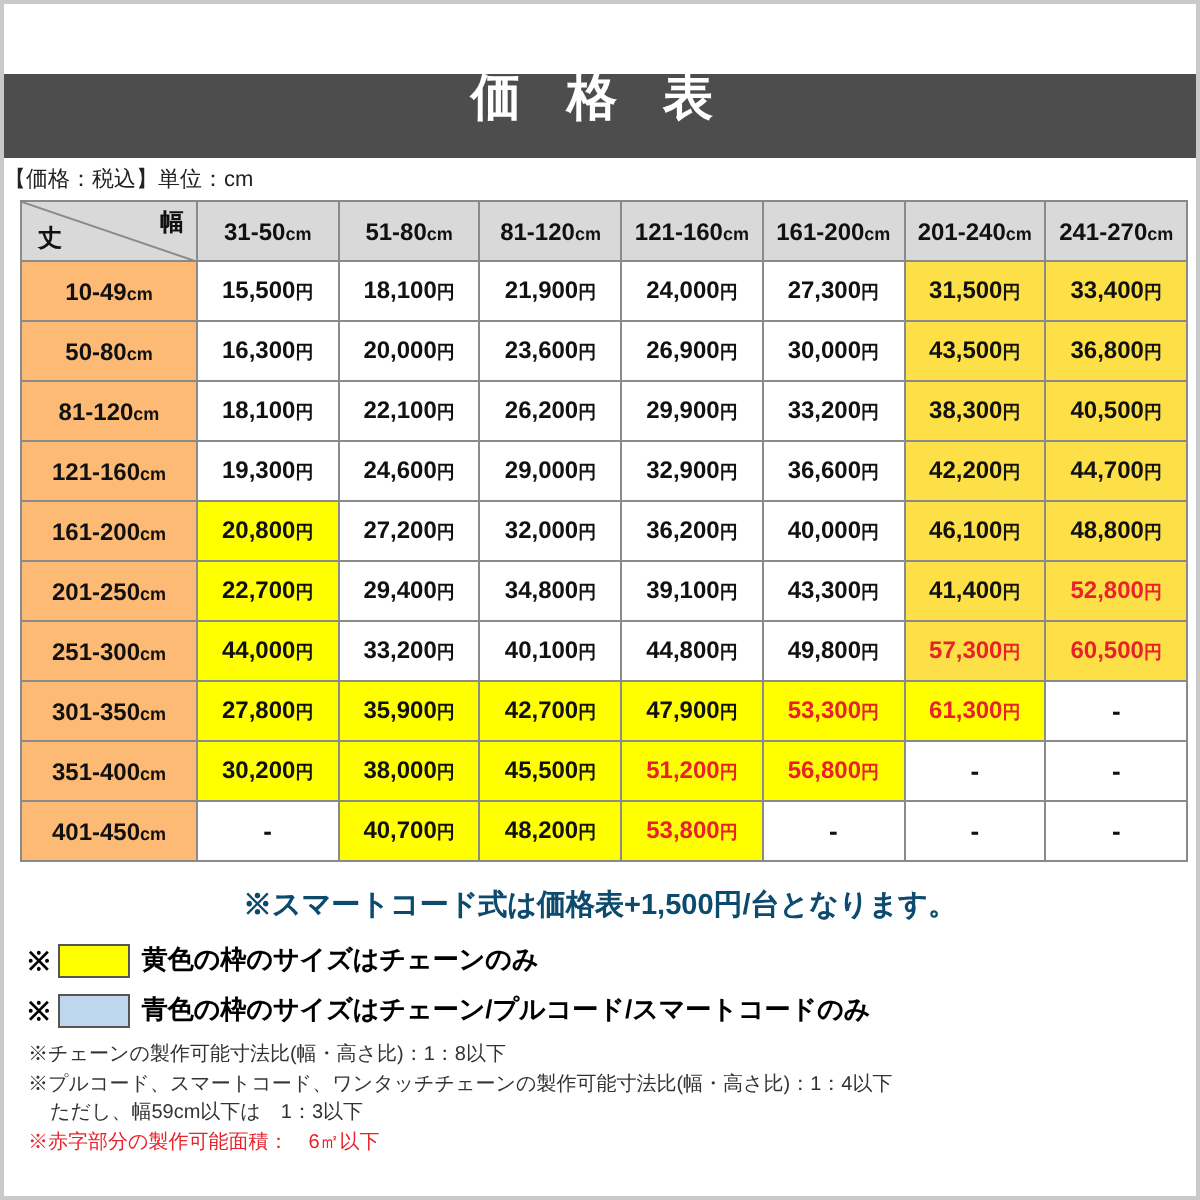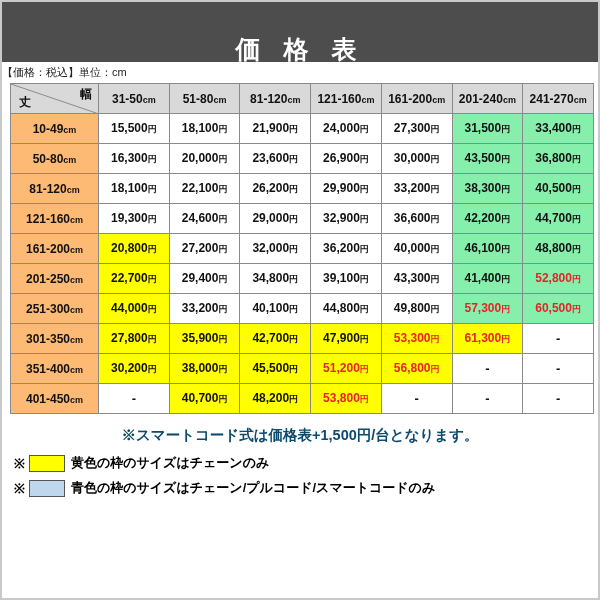--- a/index.html
+++ b/index.html
@@ -16,26 +16,27 @@
   .page {
     position: relative;
     width: 600px;
     height: 600px;
     box-sizing: border-box;
     border: 2px solid #c9c9c9;
     background: #ffffff;
   }
   
   .title-bar {
-    height: 60px;
+    height: 42px;
     background: #4d4d4d;
     color: #ffffff;
     display: flex;
-    align-items: flex-end;
+    align-items: flex-start;
     justify-content: center;
+    margin-top: 35px;
   }
   .title-bar .title-text {
     font-size: 25px;
     font-weight: bold;
     letter-spacing: 8px;
     line-height: 1;
   }
   
   .unit-note {
     display: flex;
@@ -108,21 +109,21 @@
   td.cell {
     text-align: right;
     padding-right: 5px;
     font-size: 13px;
     background: #ffffff;
   }
   td.cell .yen {
     font-size: 9px;
     font-weight: bold;
   }
-  td.cell.blue { background: #86efac; }
+  td.cell.blue { background: #fde047; }
   td.cell.yellow { background: #ffff00; }
   td.cell.red { color: #e8222a; }
   td.cell.dash {
     text-align: center;
     padding-right: 0;
     font-size: 13px;
   }
   
   .notes {
     padding: 6px 10px 0 10px;
@@ -323,14 +324,20 @@
       <span class="swatch yellow"></span>
       <span>黄色の枠のサイズはチェーンのみ</span>
     </div>
 
     <div class="note-row">
       <span class="mark">※</span>
       <span class="swatch blue"></span>
       <span>青色の枠のサイズはチェーン/プルコード/スマートコードのみ</span>
     </div>
 
+    <div class="small-notes">
+      <div>※チェーンの製作可能寸法比(幅・高さ比)：1：8以下</div>
+      <div>※プルコード、スマートコード、ワンタッチチェーンの製作可能寸法比(幅・高さ比)：1：4以下</div>
+      <div class="indent">ただし、幅59cm以下は　1：3以下</div>
+      <div class="red-text">※赤字部分の製作可能面積：　6㎡以下</div>
+    </div>
   </div>
 </div>
 
 </body></html>

